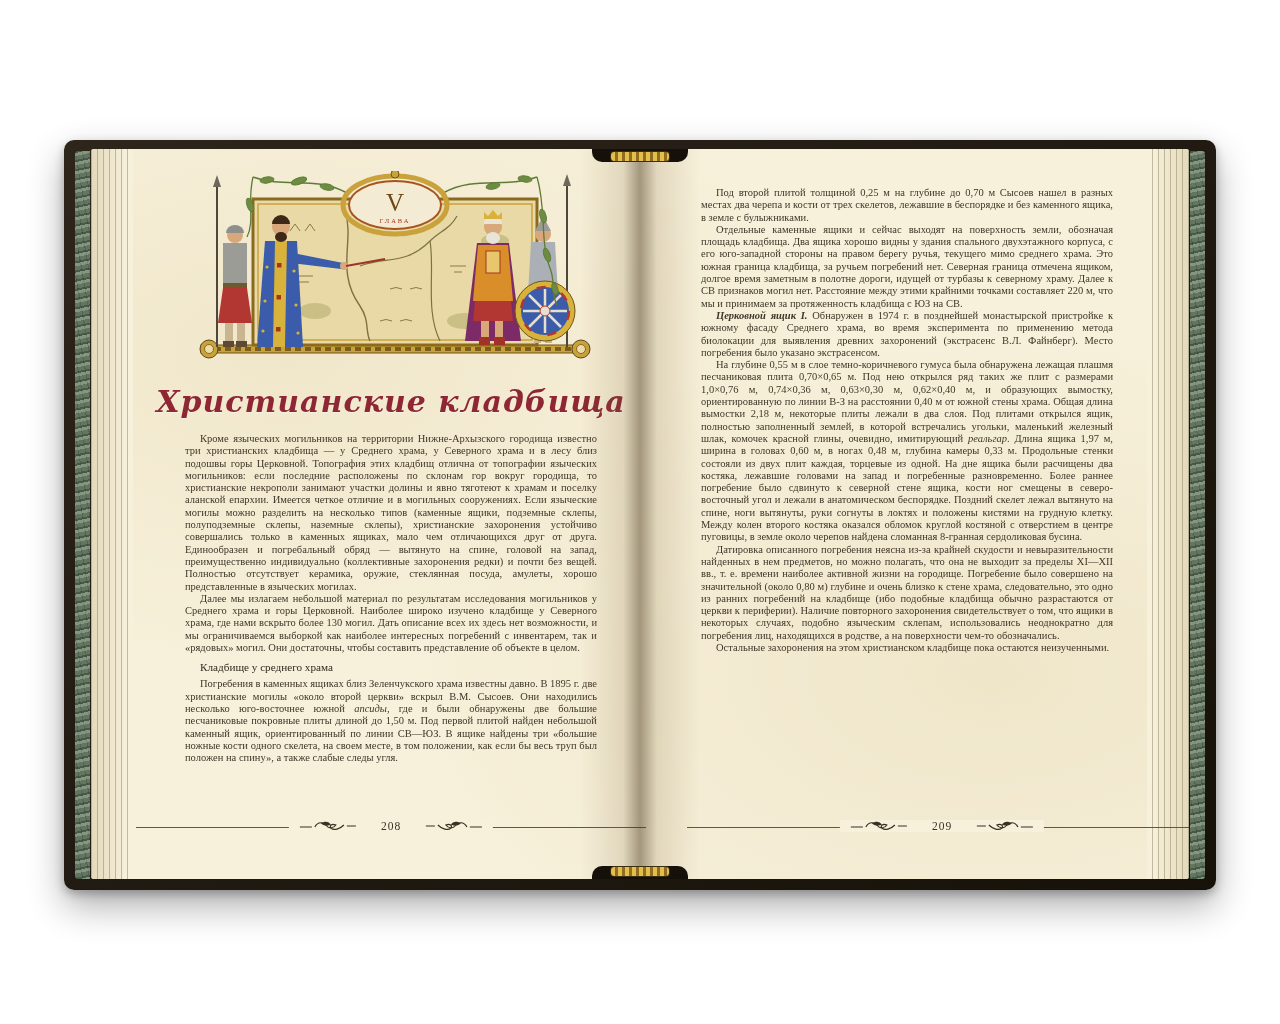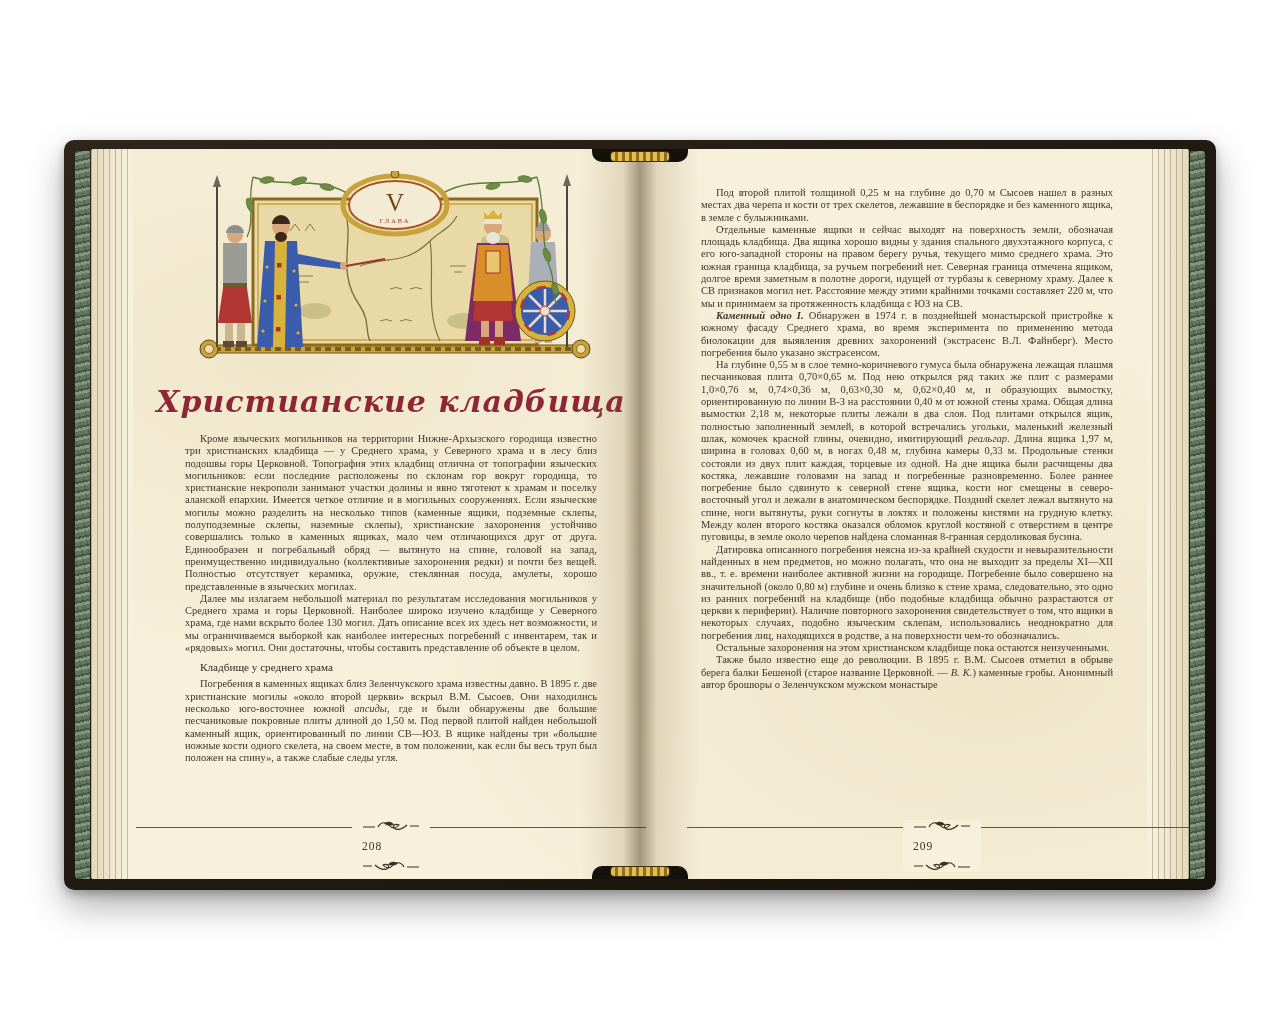--- a/index.html
+++ b/index.html
@@ -86,21 +86,21 @@
     font-size:30px;line-height:40px;color:#8e2733;letter-spacing:1px;
     text-shadow:0 1px 0 rgba(255,255,255,.4);
   }
 
   .page-footer{position:absolute;top:678px;width:510px;border-top:1px solid #655543;}
   .page-footer.left{left:45px;}
   .page-footer.right{left:596px;}
   .footer-label{
     position:absolute;left:50%;top:-8px;transform:translateX(-50%);
     background:#f7f0da;padding:0 10px;white-space:nowrap;
-    display:flex;align-items:flex-start;gap:8px;flex-direction:column;
+    display:flex;align-items:flex-end;gap:24px;
   }
   .footer-label svg{display:block;}
   .page-num{font-size:11.5px;color:#3c3226;letter-spacing:1px;}
 </style>
 </head>
 <body>
 
 <div class="book">
   <div class="marble left"></div>
   <div class="marble right"></div>
@@ -253,25 +253,24 @@
         <svg width="58" height="12" viewBox="0 0 58 12" style="transform:scaleX(-1)">
           <path d="M1,7 h12 M16,7 c3,-6 9,-5 12,-1 c2,3 7,2 9,-1 c-4,-2 -7,1 -5,3 c3,3 9,1 13,-3 M48,6 h9" stroke="#3a3024" fill="none" stroke-width="1.2"></path>
           <path d="M22,3.5 c4,-3 8,-2 10,1 c-3,2 -8,1 -10,-1 z" fill="#3a3024"></path>
         </svg>
       </span>
     </div>
 
     <div class="content right">
         <p class="para"><span>Под второй плитой толщиной 0,25 м на глубине до 0,70 м Сысоев нашел в разных местах два черепа и кости от трех скелетов, лежавшие в беспорядке и без каменного ящика, в земле с булыжниками.</span></p>
         <p class="para"><span>Отдельные каменные ящики и сейчас выходят на поверхность земли, обозначая площадь кладбища. Два ящика хорошо видны у здания спального двухэтажного корпуса, с его юго-западной стороны на правом берегу ручья, текущего мимо среднего храма. Это южная граница кладбища, за ручьем погребений нет. Северная граница отмечена ящиком, долгое время заметным в полотне дороги, идущей от турбазы к северному храму. Далее к СВ признаков могил нет. Расстояние между этими крайними точками составляет 220 м, что мы и принимаем за протяженность кладбища с ЮЗ на СВ.</span></p>
-        <p class="para"><span style="font-weight: bold; font-style: italic;">Каменный одно I.</span><span> Обнаружен в 1974 г. в позднейшей монастырской пристройке к южному фасаду Среднего храма, во время эксперимента по применению метода биолокации для выявления древних захоронений (экстрасенс В.Л. Файнберг). Место погребения было указано экстрасенсом.</span></p>
+        <p class="para"><span style="font-weight: bold; font-style: italic;">Церковной ящик I.</span><span> Обнаружен в 1974 г. в позднейшей монастырской пристройке к южному фасаду Среднего храма, во время эксперимента по применению метода биолокации для выявления древних захоронений (экстрасенс В.Л. Файнберг). Место погребения было указано экстрасенсом.</span></p>
         <p class="para"><span>На глубине 0,55 м в слое темно-коричневого гумуса была обнаружена лежащая плашмя песчаниковая плита 0,70×0,65 м. Под нею открылся ряд таких же плит с размерами 1,0×0,76 м, 0,74×0,36 м, 0,63×0,30 м, 0,62×0,40 м, и образующих вымостку, ориентированную по линии В-З на расстоянии 0,40 м от южной стены храма. Общая длина вымостки 2,18 м, некоторые плиты лежали в два слоя. Под плитами открылся ящик, полностью заполненный землей, в которой встречались угольки, маленький железный шлак, комочек красной глины, очевидно, имитирующий </span><span style="font-style: italic;">реальгар</span><span>. Длина ящика 1,97 м, ширина в головах 0,60 м, в ногах 0,48 м, глубина камеры 0,33 м. Продольные стенки состояли из двух плит каждая, торцевые из одной. На дне ящика были расчищены два костяка, лежавшие головами на запад и погребенные разновременно. Более раннее погребение было сдвинуто к северной стене ящика, кости ног смещены в северо-восточный угол и лежали в анатомическом беспорядке. Поздний скелет лежал вытянуто на спине, ноги вытянуты, руки согнуты в локтях и положены кистями на грудную клетку. Между колен второго костяка оказался обломок круглой костяной с отверстием в центре пуговицы, в земле около черепов найдена сломанная 8-гранная сердоликовая бусина.</span></p>
         <p class="para"><span>Датировка описанного погребения неясна из-за крайней скудости и невыразительности найденных в нем предметов, но можно полагать, что она не выходит за пределы XI—XII вв., т. е. времени наиболее активной жизни на городище. Погребение было совершено на значительной (около 0,80 м) глубине и очень близко к стене храма, следовательно, это одно из ранних погребений на кладбище (ибо подобные кладбища обычно разрастаются от церкви к периферии). Наличие повторного захоронения свидетельствует о том, что ящики в некоторых случаях, подобно языческим склепам, использовались неоднократно для погребения лиц, находящихся в родстве, а на поверхности чем-то обозначались.</span></p>
         <p class="para"><span>Остальные захоронения на этом христианском кладбище пока остаются неизученными.</span></p>
-        <p class="para"><span>Также было известно еще до революции. В 1895 г. В.М. Сысоев отметил в обрыве берега балки Бешеной (старое название Церковной. — </span><span style="font-style: italic;">В. К.</span><span>) каменные гробы. Анонимный автор брошюры о Зеленчукском мужском монастыре</span></p>
       </div>
 
     <div class="page-footer right">
       <span class="footer-label">
         <svg width="58" height="12" viewBox="0 0 58 12">
           <path d="M1,7 h12 M16,7 c3,-6 9,-5 12,-1 c2,3 7,2 9,-1 c-4,-2 -7,1 -5,3 c3,3 9,1 13,-3 M48,6 h9" stroke="#3a3024" fill="none" stroke-width="1.2"></path>
           <path d="M22,3.5 c4,-3 8,-2 10,1 c-3,2 -8,1 -10,-1 z" fill="#3a3024"></path>
         </svg>
         <span class="page-num">209</span>
         <svg width="58" height="12" viewBox="0 0 58 12" style="transform:scaleX(-1)">

